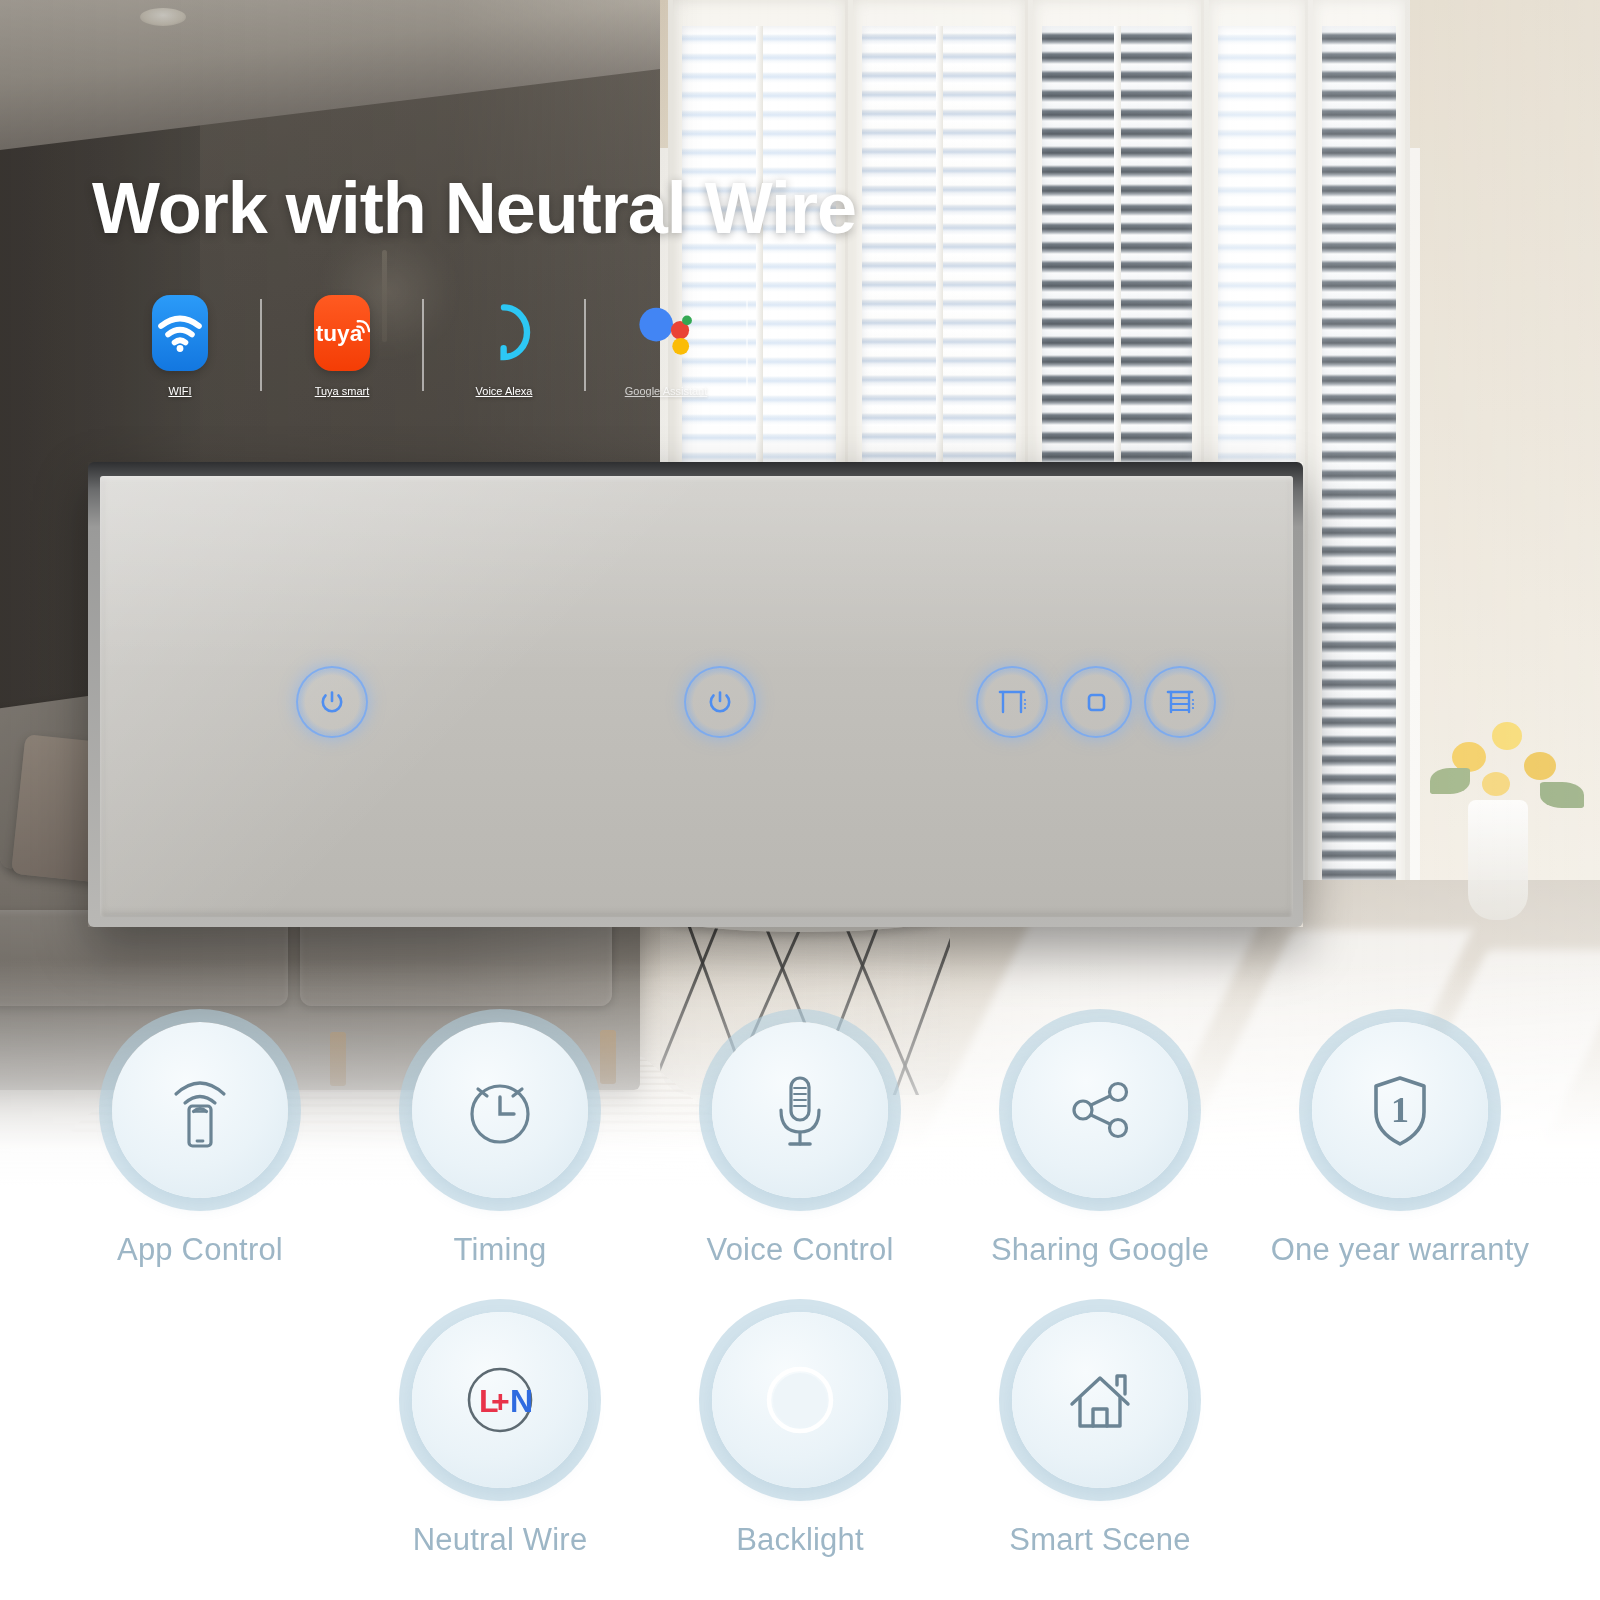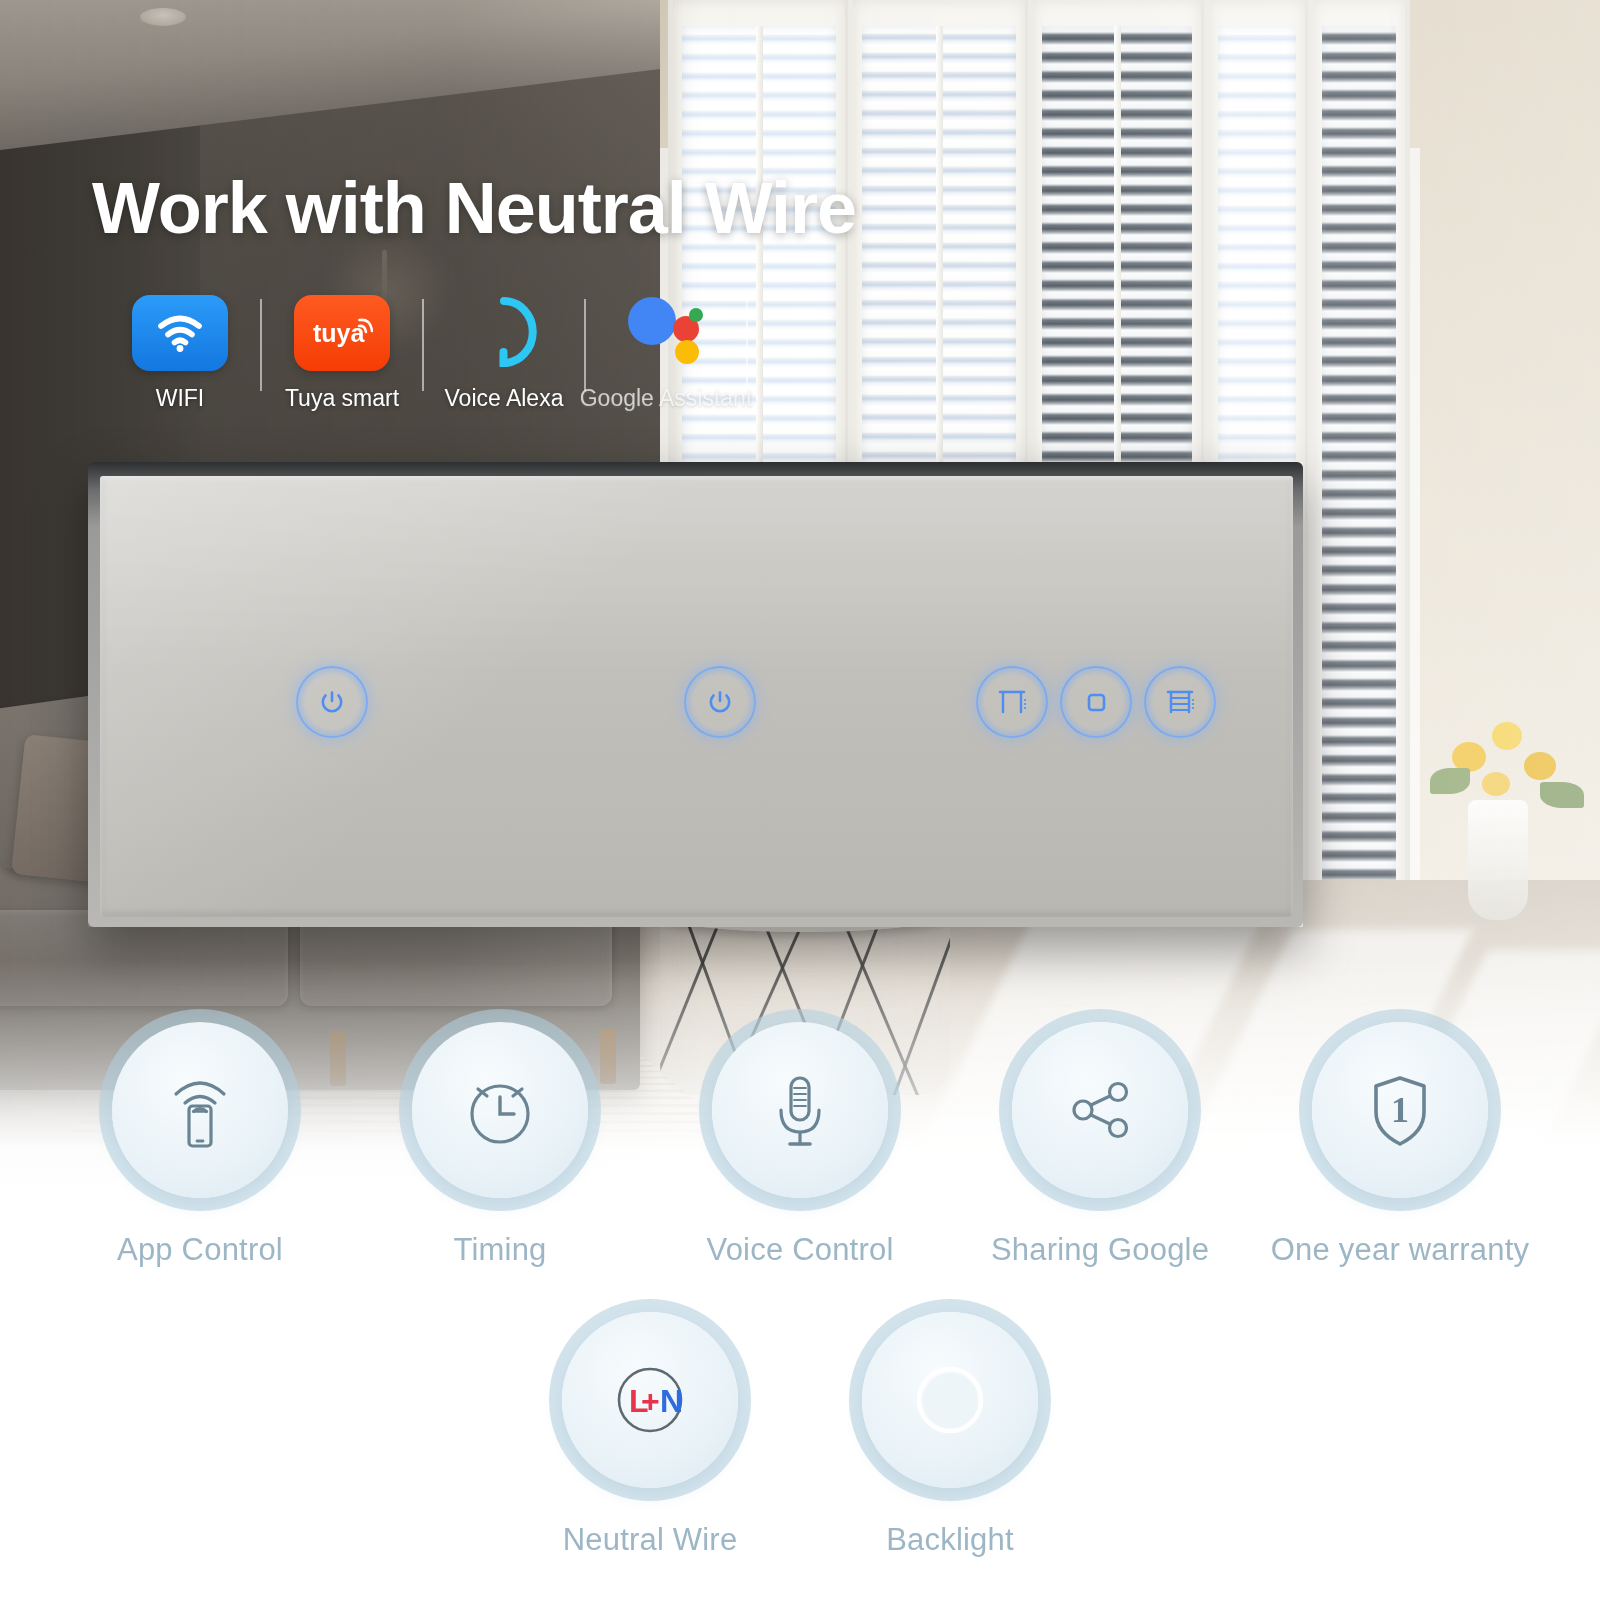--- a/index.html
+++ b/index.html
@@ -106,25 +106,25 @@
 
   
   .headline{position:absolute;left:92px;top:172px;z-index:40;
      font-size:72px;line-height:1;font-weight:bold;color:#ffffff;letter-spacing:-1px;
      font-family:"Liberation Sans", sans-serif;
      text-shadow:0 2px 10px rgba(0,0,0,.30);white-space:nowrap;}
 
   
   .brands{position:absolute;left:100px;top:295px;z-index:40;display:flex;align-items:flex-start;}
   .brand{width:160px;display:flex;flex-direction:column;align-items:center;position:relative;}
-  .brand .tile{width:96px;height:76px;border-radius:18px;display:flex;align-items:center;justify-content:center;
+  .brand .tile{width:56px;height:76px;border-radius:18px;display:flex;align-items:center;justify-content:center;
      box-shadow:0 3px 9px rgba(0,0,0,.22);}
   .brand .tile.plain{box-shadow:none;background:transparent;}
-  .brand .bl{margin-top:14px;font-size:23px;color:#ffffff;white-space:nowrap;
-     text-shadow:0 1px 4px rgba(0,0,0,.45);}
+  .brand .bl{margin-top:14px;font-size:11px;color:#ffffff;white-space:nowrap;
+     text-shadow:0 1px 4px rgba(0,0,0,.45);text-decoration:underline;}
   .brand.washed .bl{color:rgba(255,255,255,.72);text-shadow:0 1px 3px rgba(120,120,115,.35);}
   .vdiv{width:2px;height:92px;margin-top:4px;background:rgba(255,255,255,.55);align-self:flex-start;}
 
   
   .panel-wrap{position:absolute;left:88px;top:462px;width:1215px;height:465px;z-index:45;
      box-shadow:0 22px 48px rgba(0,0,0,.38);}
   .panel-bezel{position:absolute;inset:0;border-radius:6px;
      background:linear-gradient(180deg,#2e2f31 0%,#6b6c6d 6%,#9a9a99 14%,#b9b8b5 100%);}
   .panel-glass{position:absolute;left:12px;top:14px;right:10px;bottom:10px;border-radius:3px;
      background:
@@ -450,16 +450,29 @@
     <div class="fcell">
       <div class="fcirc">
         <svg width="110" height="110" viewBox="0 0 110 110">
           <circle cx="55" cy="55" r="31" fill="none" stroke="#ffffff" stroke-width="4.5"></circle>
           <circle cx="55" cy="55" r="27" fill="#eef5f9"></circle>
         </svg>
       </div>
       <div class="flabel">Backlight</div>
     </div>
 
+    <div class="fcell">
+      <div class="fcirc">
+        <svg width="92" height="92" viewBox="0 0 92 92">
+          <g fill="none" stroke="#6b8494" stroke-width="3.4" stroke-linejoin="round" stroke-linecap="round">
+            <path d="M18 50 L46 24 L74 50"></path>
+            <path d="M26 44 L26 72 L66 72 L66 44"></path>
+            <path d="M39 72 L39 55 L53 55 L53 72"></path>
+            <path d="M63 31 L63 22 L71 22 L71 40"></path>
+          </g>
+        </svg>
+      </div>
+      <div class="flabel">Smart Scene</div>
+    </div>
 
 
   </div>
 </div>
 
 </body></html>

